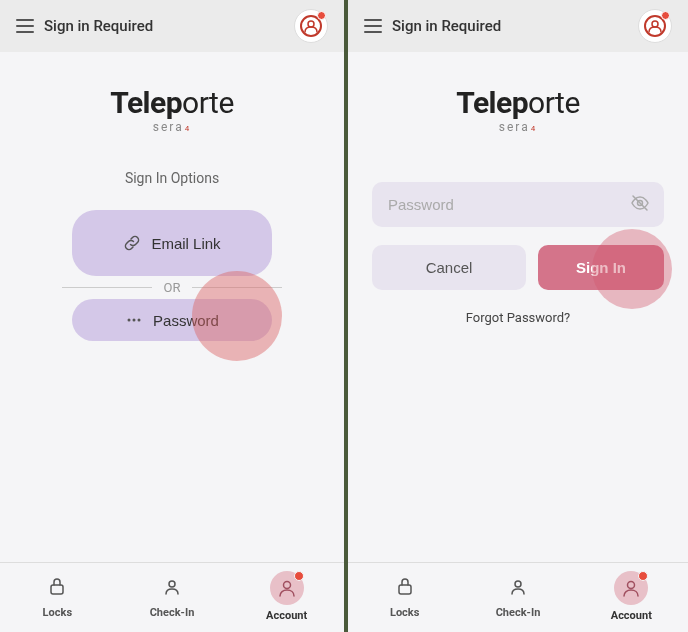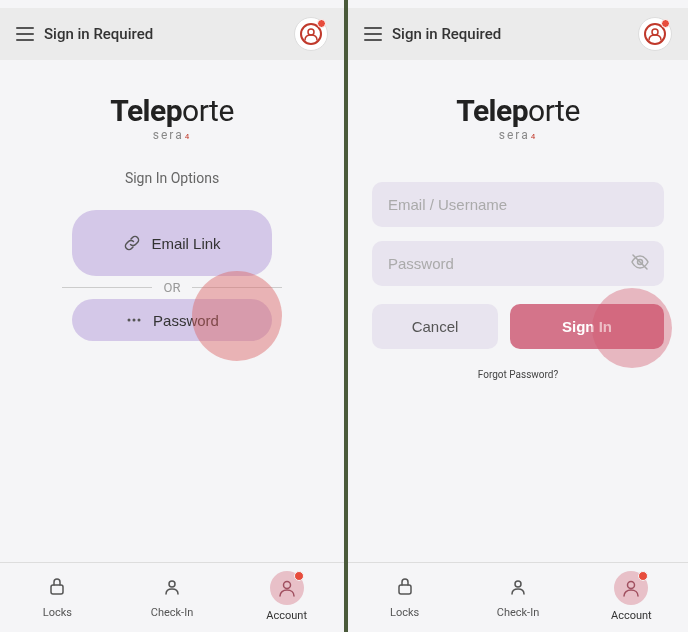--- a/index.html
+++ b/index.html
@@ -24,21 +24,20 @@
     }
 
     
     .header {
       display: flex;
       align-items: center;
       justify-content: space-between;
       padding: 10px 16px;
       background: #ebebeb;
       height: 52px;
-      margin-top: 8px;
     }
     .header-left {
       display: flex;
       align-items: center;
       gap: 10px;
     }
     .hamburger-icon {
       display: flex;
       flex-direction: column;
       gap: 4px;
@@ -94,21 +93,21 @@
       flex: 1;
       display: flex;
       flex-direction: column;
       align-items: center;
       padding: 20px 24px;
     }
 
     
     .logo-wrap {
       margin-top: 16px;
-      margin-bottom: 28px;
+      margin-bottom: 36px;
       display: flex;
       flex-direction: column;
       align-items: center;
     }
     .logo-text {
       font-size: 30px;
       font-weight: 700;
       color: #222;
       letter-spacing: -0.5px;
       line-height: 1;
@@ -234,65 +233,66 @@
     .form-actions {
       display: flex;
       gap: 12px;
       margin-top: 4px;
     }
     .btn-cancel {
       flex: 1;
       background: #e8e4ef;
       border: none;
       border-radius: 10px;
+      padding: 14px;
       font-size: 15px;
       color: #555;
       cursor: pointer;
       font-weight: 500;
     }
     .btn-signin {
       flex: 1;
       background: #d4748a;
       border: none;
       border-radius: 10px;
-      padding: 14px;
       font-size: 15px;
       color: #fff;
       cursor: pointer;
       font-weight: 600;
       position: relative;
       overflow: visible;
     }
     .btn-signin-ripple {
       position: absolute;
       width: 80px;
       height: 80px;
       background: rgba(210, 90, 110, 0.4);
       border-radius: 50%;
       right: -8px;
       top: -16px;
       pointer-events: none;
     }
     .forgot-password {
-      font-size: 10px;
+      font-size: 13px;
       color: #444;
       margin-top: 6px;
       cursor: pointer;
       text-align: center;
     }
 
     
     .bottom-nav {
       display: flex;
       align-items: center;
       justify-content: space-around;
       padding: 6px 0 8px;
       background: #f5f5f7;
       border-top: 1px solid #ddd;
       height: 70px;
+      font-weight: bold;
     }
     .nav-item {
       display: flex;
       flex-direction: column;
       align-items: center;
       gap: 4px;
       cursor: pointer;
       min-width: 60px;
     }
     .nav-icon {
@@ -449,21 +449,20 @@
   <div class="content">
     <div class="logo-wrap">
       <div class="logo-text">Telep<span>orte</span></div>
       <div class="logo-sub">
         <span>sera</span>
           <sup>4</sup>
       </div>
     </div>
 
     <div class="form-wrap">
-      <input class="input-field" type="text" placeholder="Email / Username" style="">
 
       <div class="password-wrap">
         <input class="input-field" type="password" placeholder="Password" style="">
         <span class="eye-icon">
           <svg width="20" height="20" viewBox="0 0 20 20" fill="none">
             <path d="M2 10s3-6 8-6 8 6 8 6-3 6-8 6-8-6-8-6z" stroke="#aaa" stroke-width="1.5"></path>
             <circle cx="10" cy="10" r="2.5" stroke="#aaa" stroke-width="1.5"></circle>
             <line x1="3" y1="3" x2="17" y2="17" stroke="#aaa" stroke-width="1.5" stroke-linecap="round"></line>
           </svg>
         </span>

